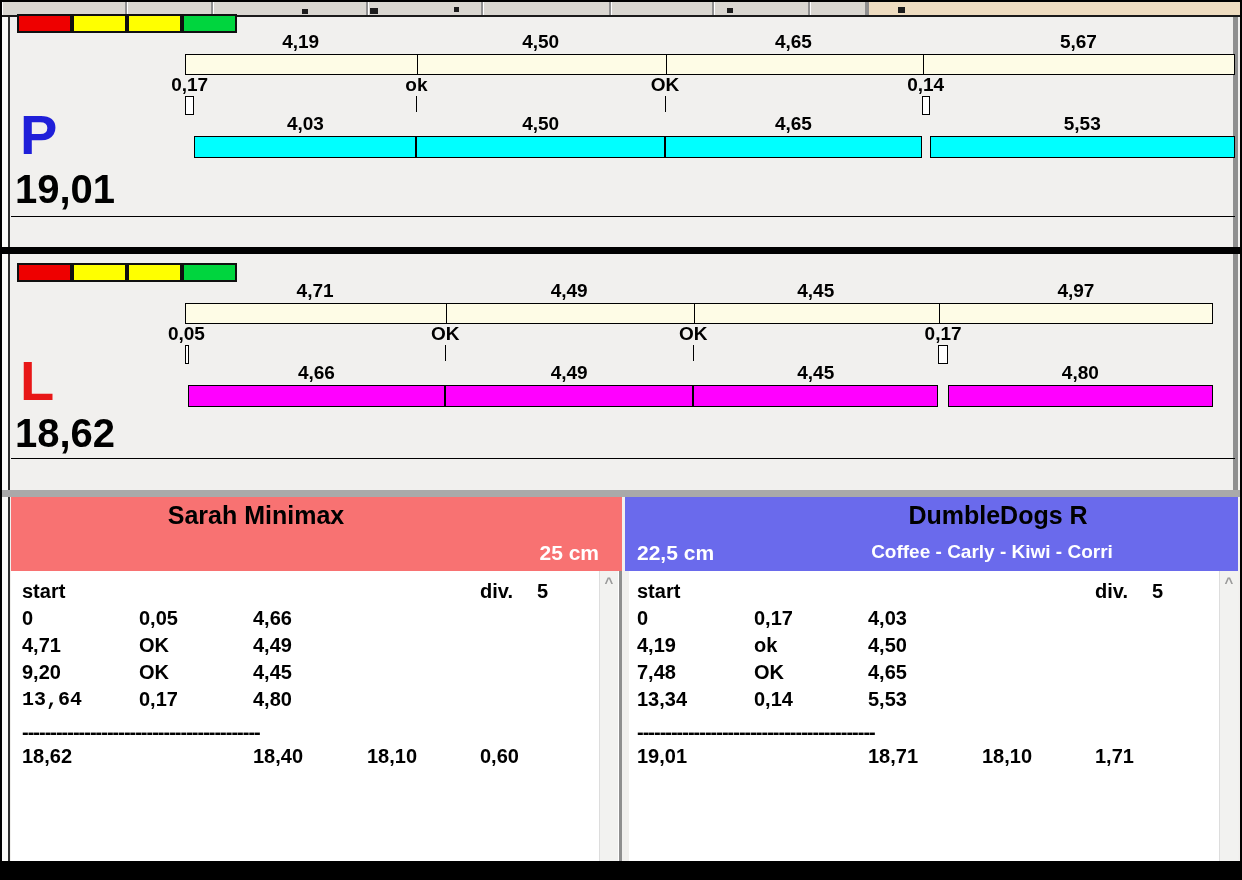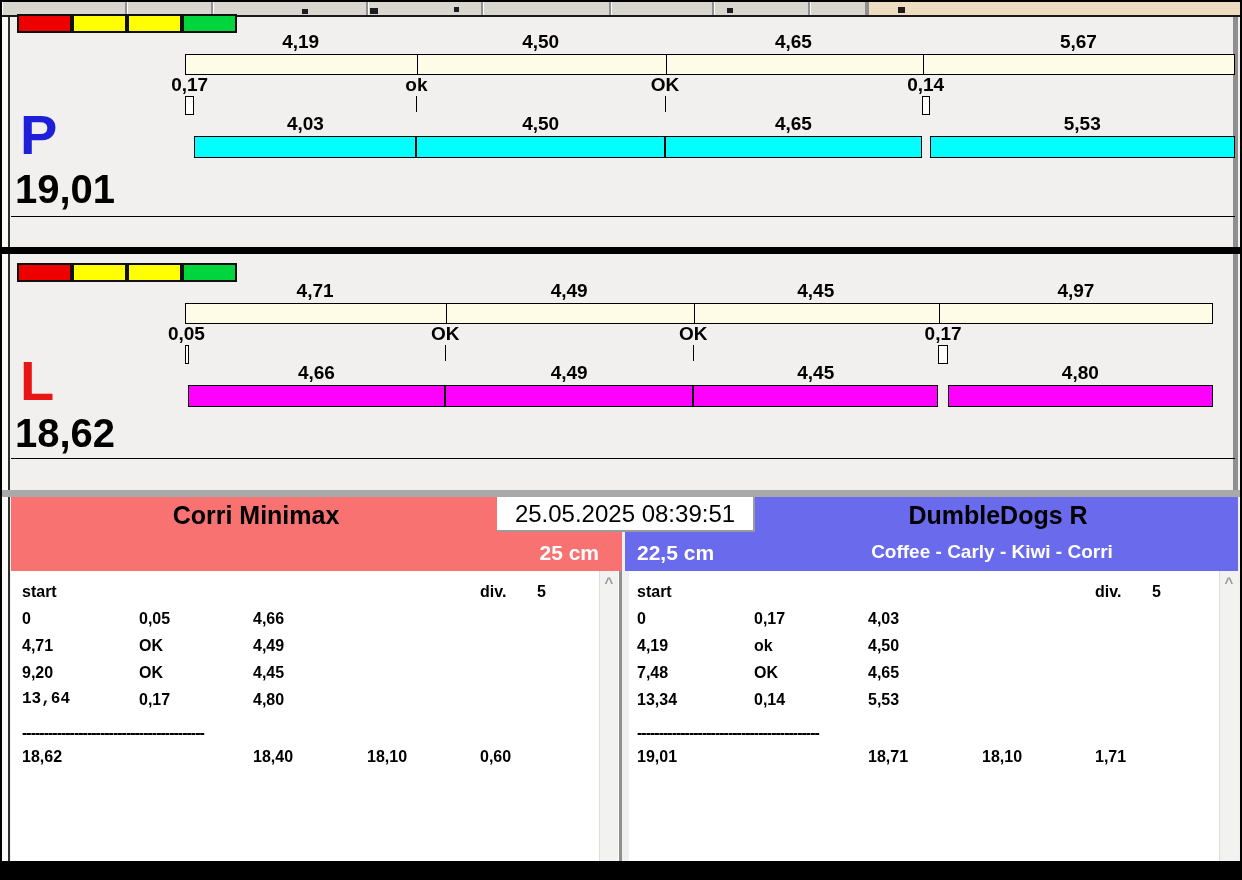--- a/index.html
+++ b/index.html
@@ -38,21 +38,21 @@
   .hdr-dogs  { position:absolute; transform:translateX(-50%); font-weight:bold; font-size:19px; line-height:22px; color:#fff; white-space:nowrap; }
   .hdr-height { position:absolute; font-weight:bold; font-size:21px; line-height:24px; color:#fff; white-space:nowrap; }
   .clock-box { position:absolute; left:495px; top:495px; width:258px; height:35px; background:#fff;
                border-right:2px solid #9a9a9a; border-bottom:2px solid #9a9a9a; z-index:5;
                display:flex; align-items:center; justify-content:center;
                font-size:24px; color:#000; white-space:nowrap; }
   .table-bg { position:absolute; top:569px; height:290px; background:#fff; }
   .table-divider { position:absolute; left:617px; top:569px; width:3px; height:290px; background:#8f8f8f; }
   .scrollbar { position:absolute; top:569px; width:19px; height:290px; background:#f2f2f0; border-left:1px solid #ddd; }
   .chev { position:absolute; left:0; top:4px; width:100%; text-align:center; font-size:15px; font-weight:bold; color:#9a9a9a; line-height:15px; }
-  .cell { position:absolute; font-weight:bold; font-size:16px; line-height:23px; color:#000; white-space:pre; }
+  .cell { position:absolute; font-weight:bold; font-size:20px; line-height:23px; color:#000; white-space:pre; }
   .dashes { letter-spacing:-1px; }
   .bottom-bar { position:absolute; left:0; top:859px; width:1238px; height:17px; background:#000; z-index:6; }
 </style>
 </head>
 <body>
 
 <div class="screen">
 
   <div class="toolbar">
     <div class="tseg" style="width:125px"></div>
@@ -142,30 +142,27 @@
       <div class="run-seg" style="left: 945.783px; top: 383px; width: 265.124px; background: rgb(255, 0, 255);"></div>
       <div class="hline" style="left: 9px; top: 456px; width: 1224px;"></div>
     </div>
 
   <div class="thick-sep"></div>
   <div class="gray-band"></div>
 
   <div class="team-header" id="team-left" style="left: 9px; width: 611px; background: rgb(248, 114, 114);"></div>
   <div class="team-header" id="team-right" style="left: 623px; width: 613px; background: rgb(106, 106, 236);"></div>
 
-  <div class="hdr-title" style="left:254px;top:499px">Corri Minimax</div>
+  <div class="hdr-title" style="left:254px;top:499px">Sarah Minimax</div>
   <div class="hdr-height" style="left:597px;top:539px;transform:translateX(-100%)">25 cm</div>
 
   <div class="hdr-title" style="left:996px;top:499px">DumbleDogs R</div>
   <div class="hdr-dogs" style="left:990px;top:539px">Coffee - Carly - Kiwi - Corri</div>
   <div class="hdr-height" style="left:635px;top:539px">22,5 cm</div>
 
-  <div class="clock-box">
-      <span>25.05.2025 08:39:51</span>
-    </div>
 
   <div class="table-bg" style="left:9px;width:608px"></div>
   <div class="table-bg" style="left:627px;width:609px"></div>
   <div class="table-divider"></div>
 
   <div class="scrollbar" style="left:597px">
     <span class="chev">^</span>
   </div>
   <div class="scrollbar" style="left:1217px">
     <span class="chev">^</span>

